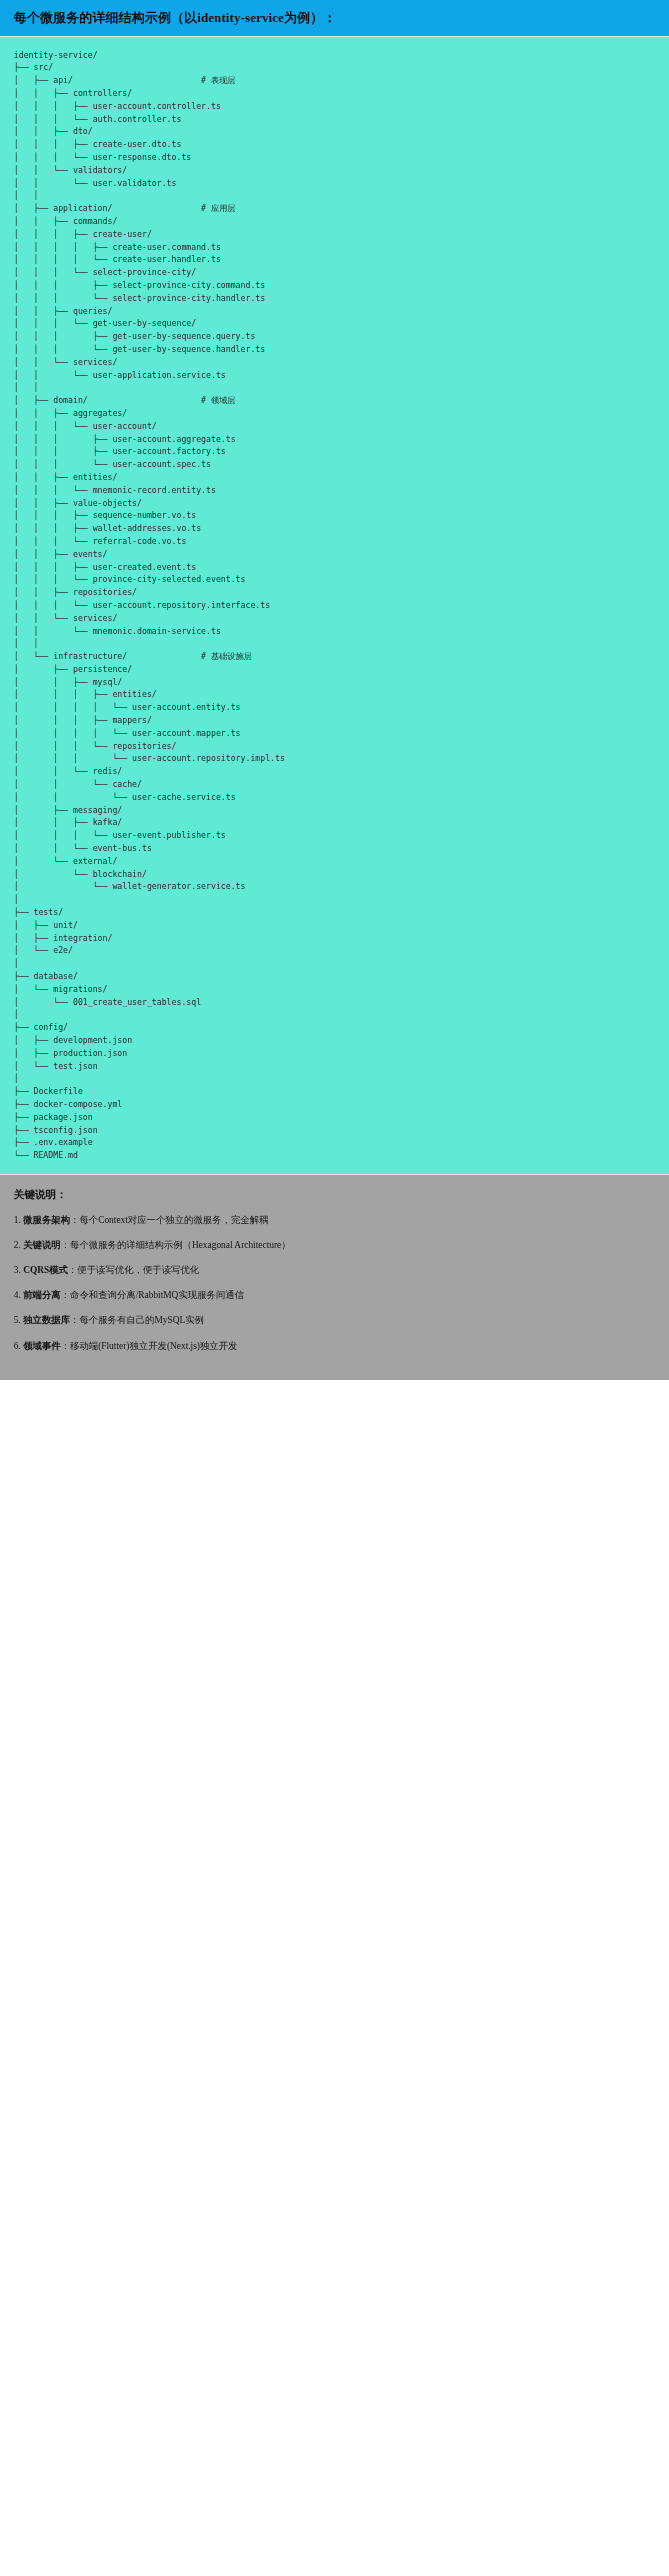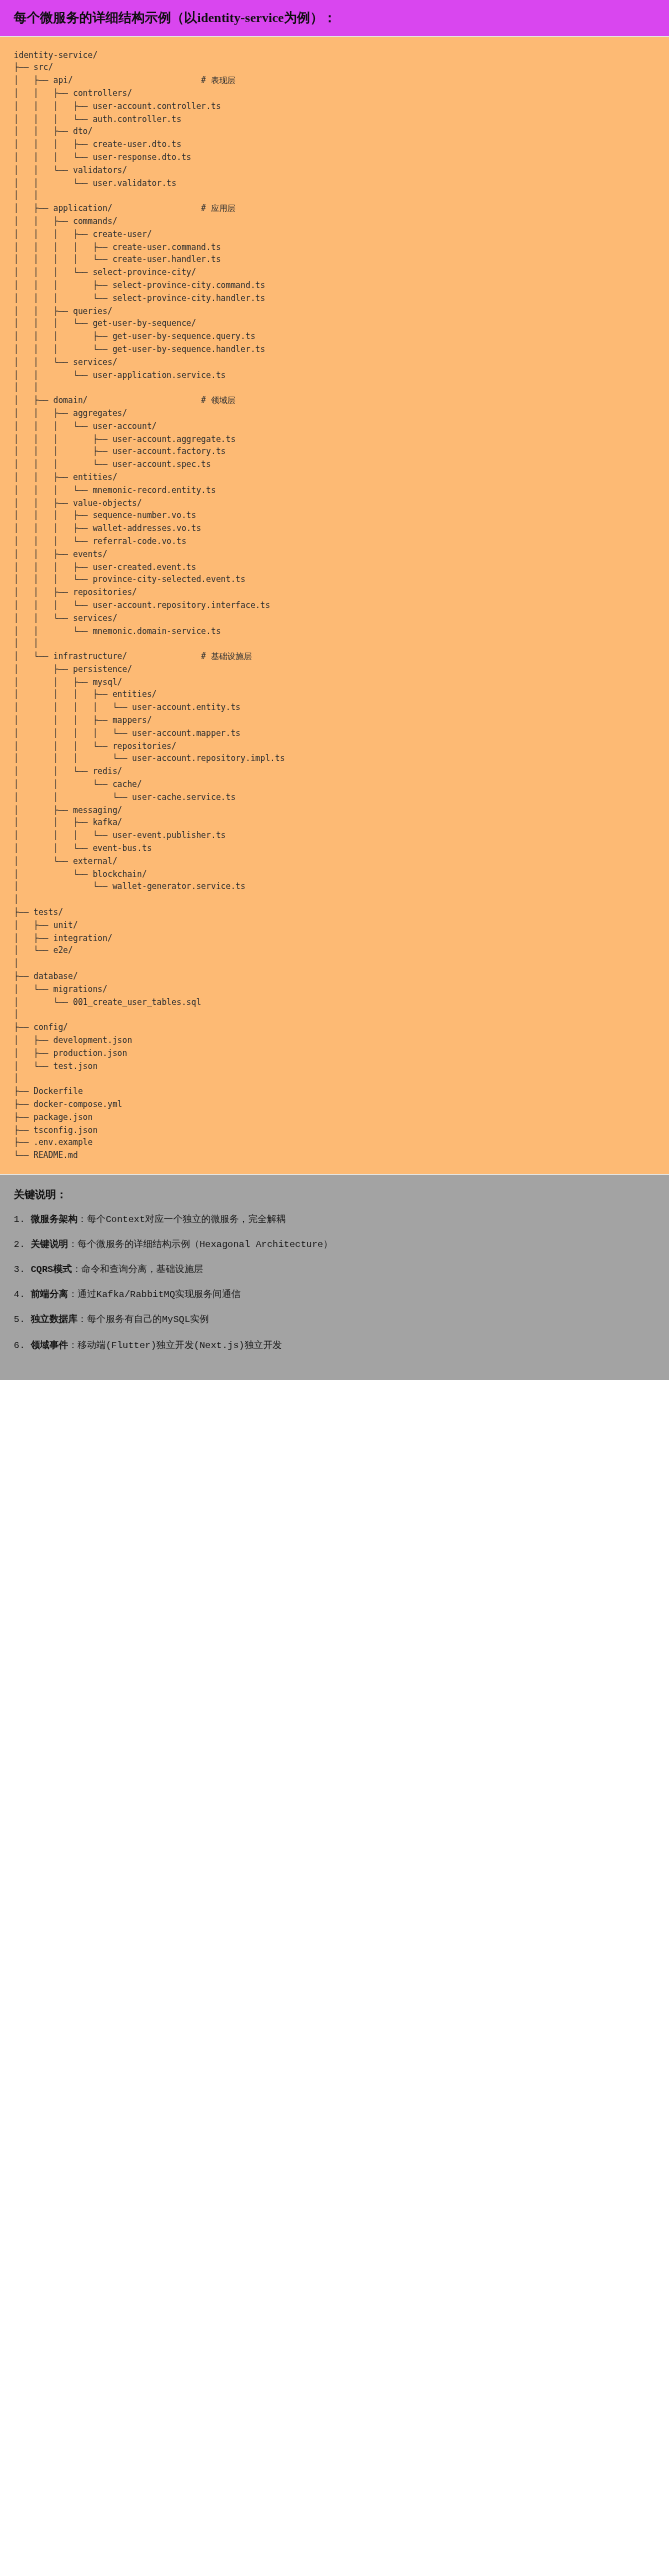--- a/index.html
+++ b/index.html
@@ -16,38 +16,38 @@
   }
 
   .page {
     width: 669px;
     box-sizing: border-box;
     background: #ffffff;
   }
 
   
   .doc-header {
-    background: #d946ef;
+    background: #0ea5e9;
     border-bottom: 0.6px solid #e4e4e1;
     padding: 8.8px 13.8px 10px 13.8px;
     box-sizing: border-box;
   }
   .doc-title {
     margin: 0;
     font-family: "Liberation Serif", "DejaVu Serif", serif;
     font-weight: bold;
     font-size: 13px;
     line-height: 1.35;
     letter-spacing: 0.1px;
     color: #0f0f0f;
   }
 
   
   .code-block {
-    background: #fdba74;
+    background: #5eead4;
     padding: 11.3px 13.8px 12.5px 13.8px;
     box-sizing: border-box;
     border-bottom: 0.6px solid #e4e4e1;
   }
   pre.tree {
     margin: 0;
     font-family: "DejaVu Sans Mono", "Liberation Mono", monospace;
     font-size: 8.2px;
     line-height: 12.8px;
     color: #24292e;
@@ -68,21 +68,20 @@
     font-size: 10.6px;
     line-height: 1.4;
     color: #0f0f0f;
     font-family: "Liberation Serif", "DejaVu Serif", serif;
   }
   ol.notes-list {
     margin: 0;
     padding: 0;
     list-style: none;
     counter-reset: noteidx;
-    font-family: Liberation Mono, monospace;
   }
   ol.notes-list > li {
     counter-increment: noteidx;
     margin: 0 0 10.6px 0;
     font-size: 9.4px;
     line-height: 1.55;
     color: #131313;
   }
   ol.notes-list > li::before {
     content: counter(noteidx) ". ";
@@ -202,24 +201,24 @@
   <section class="notes">
     <h2 class="notes-title">关键说明：</h2>
     <ol class="notes-list">
       <li>
         <span class="term">微服务架构</span><span class="desc">：每个Context对应一个独立的微服务，完全解耦</span>
       </li>
       <li>
         <span class="term">关键说明</span><span class="desc">：每个微服务的详细结构示例（Hexagonal Architecture）</span>
       </li>
       <li>
-        <span class="term">CQRS模式</span><span class="desc">：命令和查询分离，基础设施层</span>
-      </li>
-      <li>
-        <span class="term">前端分离</span><span class="desc">：通过Kafka/RabbitMQ实现服务间通信</span>
+        <span class="term">CQRS模式</span><span class="desc">：便于读写优化，便于读写优化</span>
+      </li>
+      <li>
+        <span class="term">前端分离</span><span class="desc">：命令和查询分离/RabbitMQ实现服务间通信</span>
       </li>
       <li>
         <span class="term">独立数据库</span><span class="desc">：每个服务有自己的MySQL实例</span>
       </li>
       <li>
         <span class="term">领域事件</span><span class="desc">：移动端(Flutter)独立开发(Next.js)独立开发</span>
       </li>
     </ol>
   </section>
 

